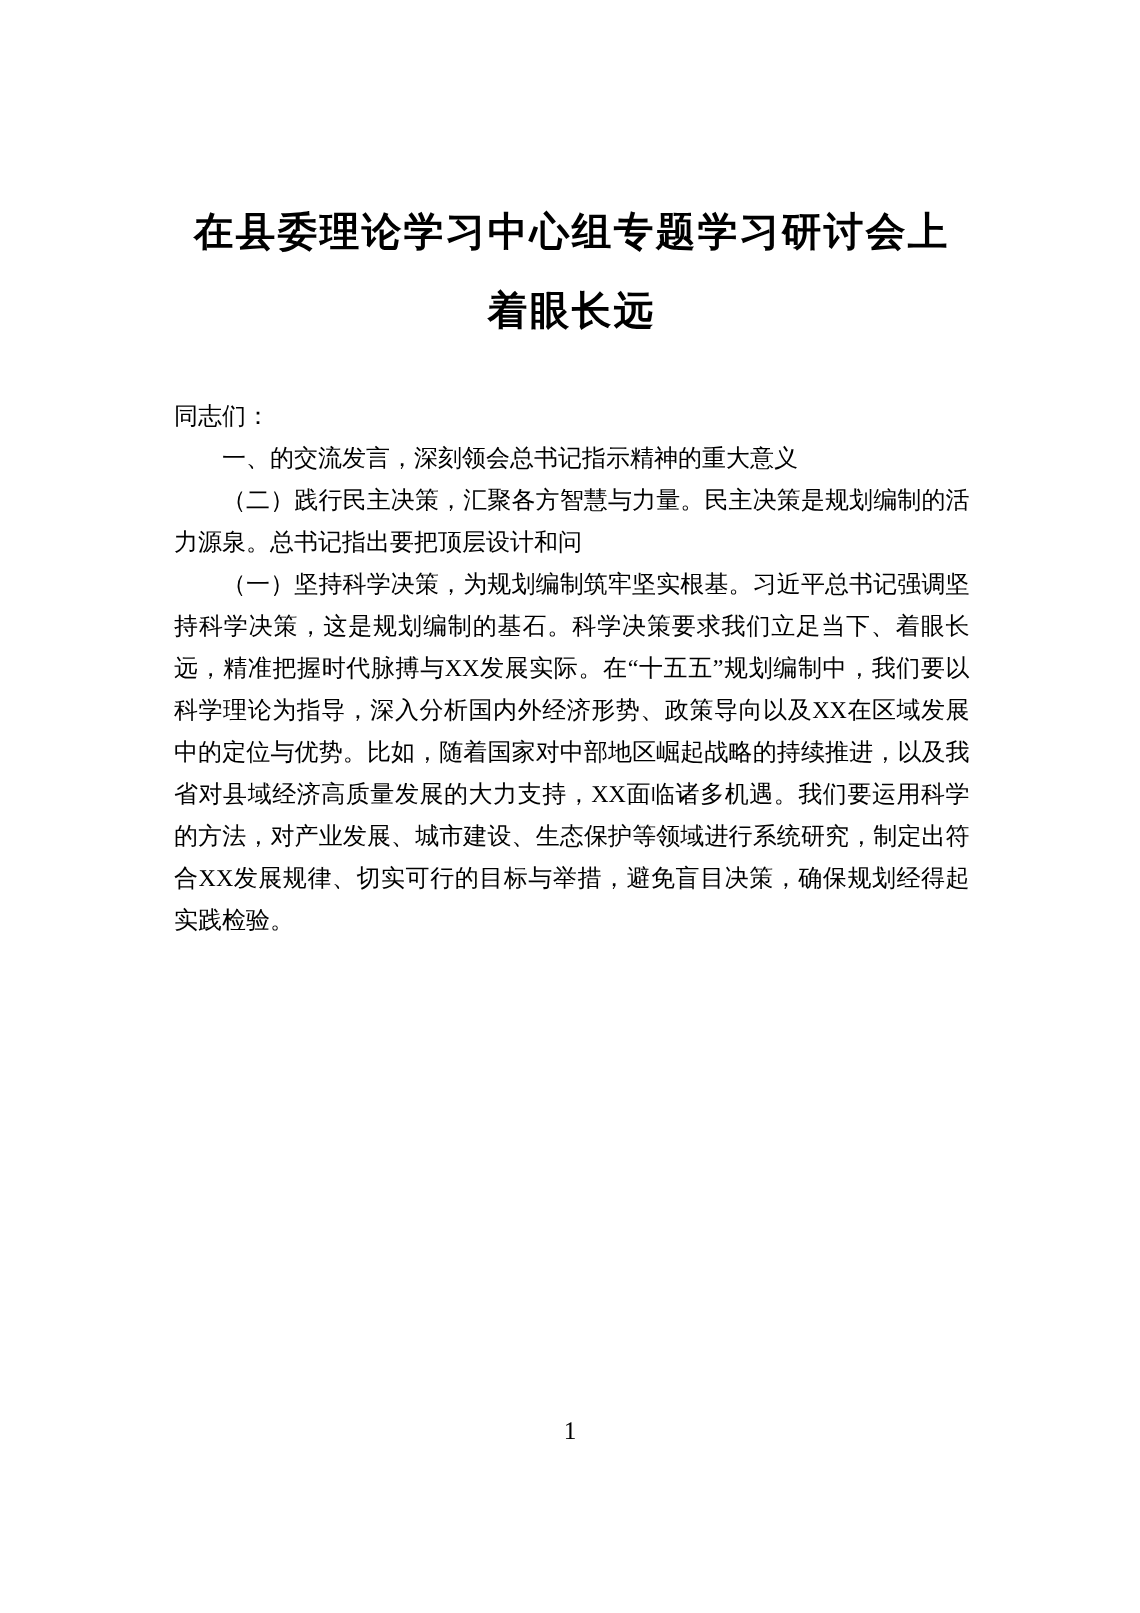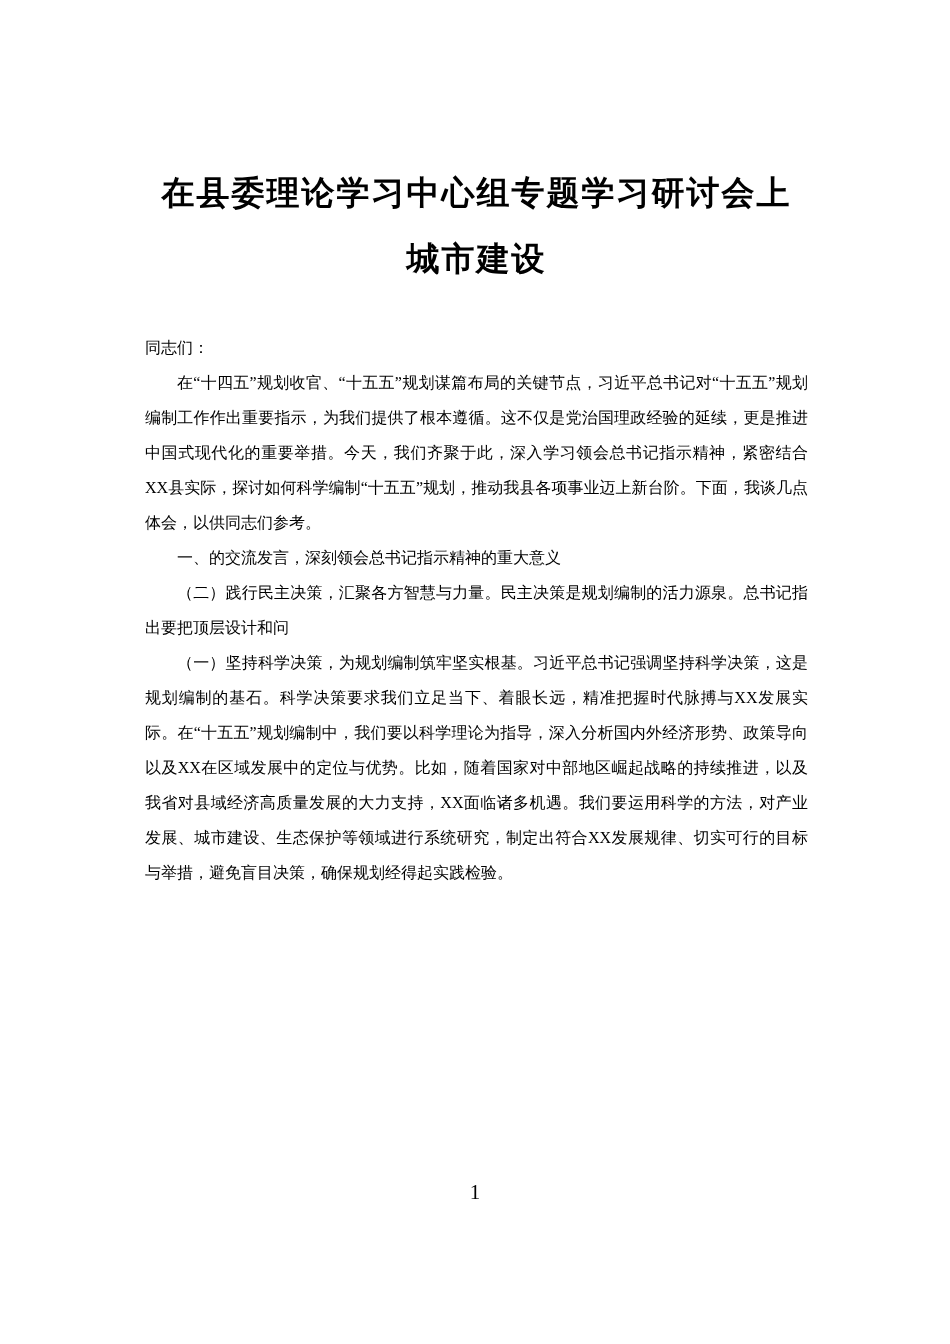--- a/index.html
+++ b/index.html
@@ -30,21 +30,21 @@
     font-weight: bold;
     text-align: center;
     line-height: 66px;
     letter-spacing: 2px;
   }
   .title-line {
     display: block;
   }
   .body-text {
     margin-top: 38px;
-    font-size: 16px;
+    font-size: 20px;
     line-height: 35px;
   }
   .body-text p {
     margin: 0;
     text-align: justify;
     text-justify: inter-character;
   }
   .indent {
     text-indent: 2em;
   }
@@ -59,27 +59,26 @@
   }
 </style>
 </head>
 <body>
 
 <div class="page">
   <div class="content">
 
     <h1 class="doc-title">
       <span class="title-line">在县委理论学习中心组专题学习研讨会上</span>
-      <span class="title-line">城市建设</span>
+      <span class="title-line">着眼长远</span>
     </h1>
 
     <div class="body-text">
       <p>同志们：</p>
 
-      <p class="indent">在“十四五”规划收官、“十五五”规划谋篇布局的关键节点，习近平总书记对“十五五”规划编制工作作出重要指示，为我们提供了根本遵循。这不仅是党治国理政经验的延续，更是推进中国式现代化的重要举措。今天，我们齐聚于此，深入学习领会总书记指示精神，紧密结合XX县实际，探讨如何科学编制“十五五”规划，推动我县各项事业迈上新台阶。下面，我谈几点体会，以供同志们参考。</p>
 
       <p class="indent">一、的交流发言，深刻领会总书记指示精神的重大意义</p>
 
       <p class="indent">（二）践行民主决策，汇聚各方智慧与力量。民主决策是规划编制的活力源泉。总书记指出要把顶层设计和问</p>
 
       <p class="indent">（一）坚持科学决策，为规划编制筑牢坚实根基。习近平总书记强调坚持科学决策，这是规划编制的基石。科学决策要求我们立足当下、着眼长远，精准把握时代脉搏与XX发展实际。在“十五五”规划编制中，我们要以科学理论为指导，深入分析国内外经济形势、政策导向以及XX在区域发展中的定位与优势。比如，随着国家对中部地区崛起战略的持续推进，以及我省对县域经济高质量发展的大力支持，XX面临诸多机遇。我们要运用科学的方法，对产业发展、城市建设、生态保护等领域进行系统研究，制定出符合XX发展规律、切实可行的目标与举措，避免盲目决策，确保规划经得起实践检验。</p>
     </div>
 
   </div>
 

